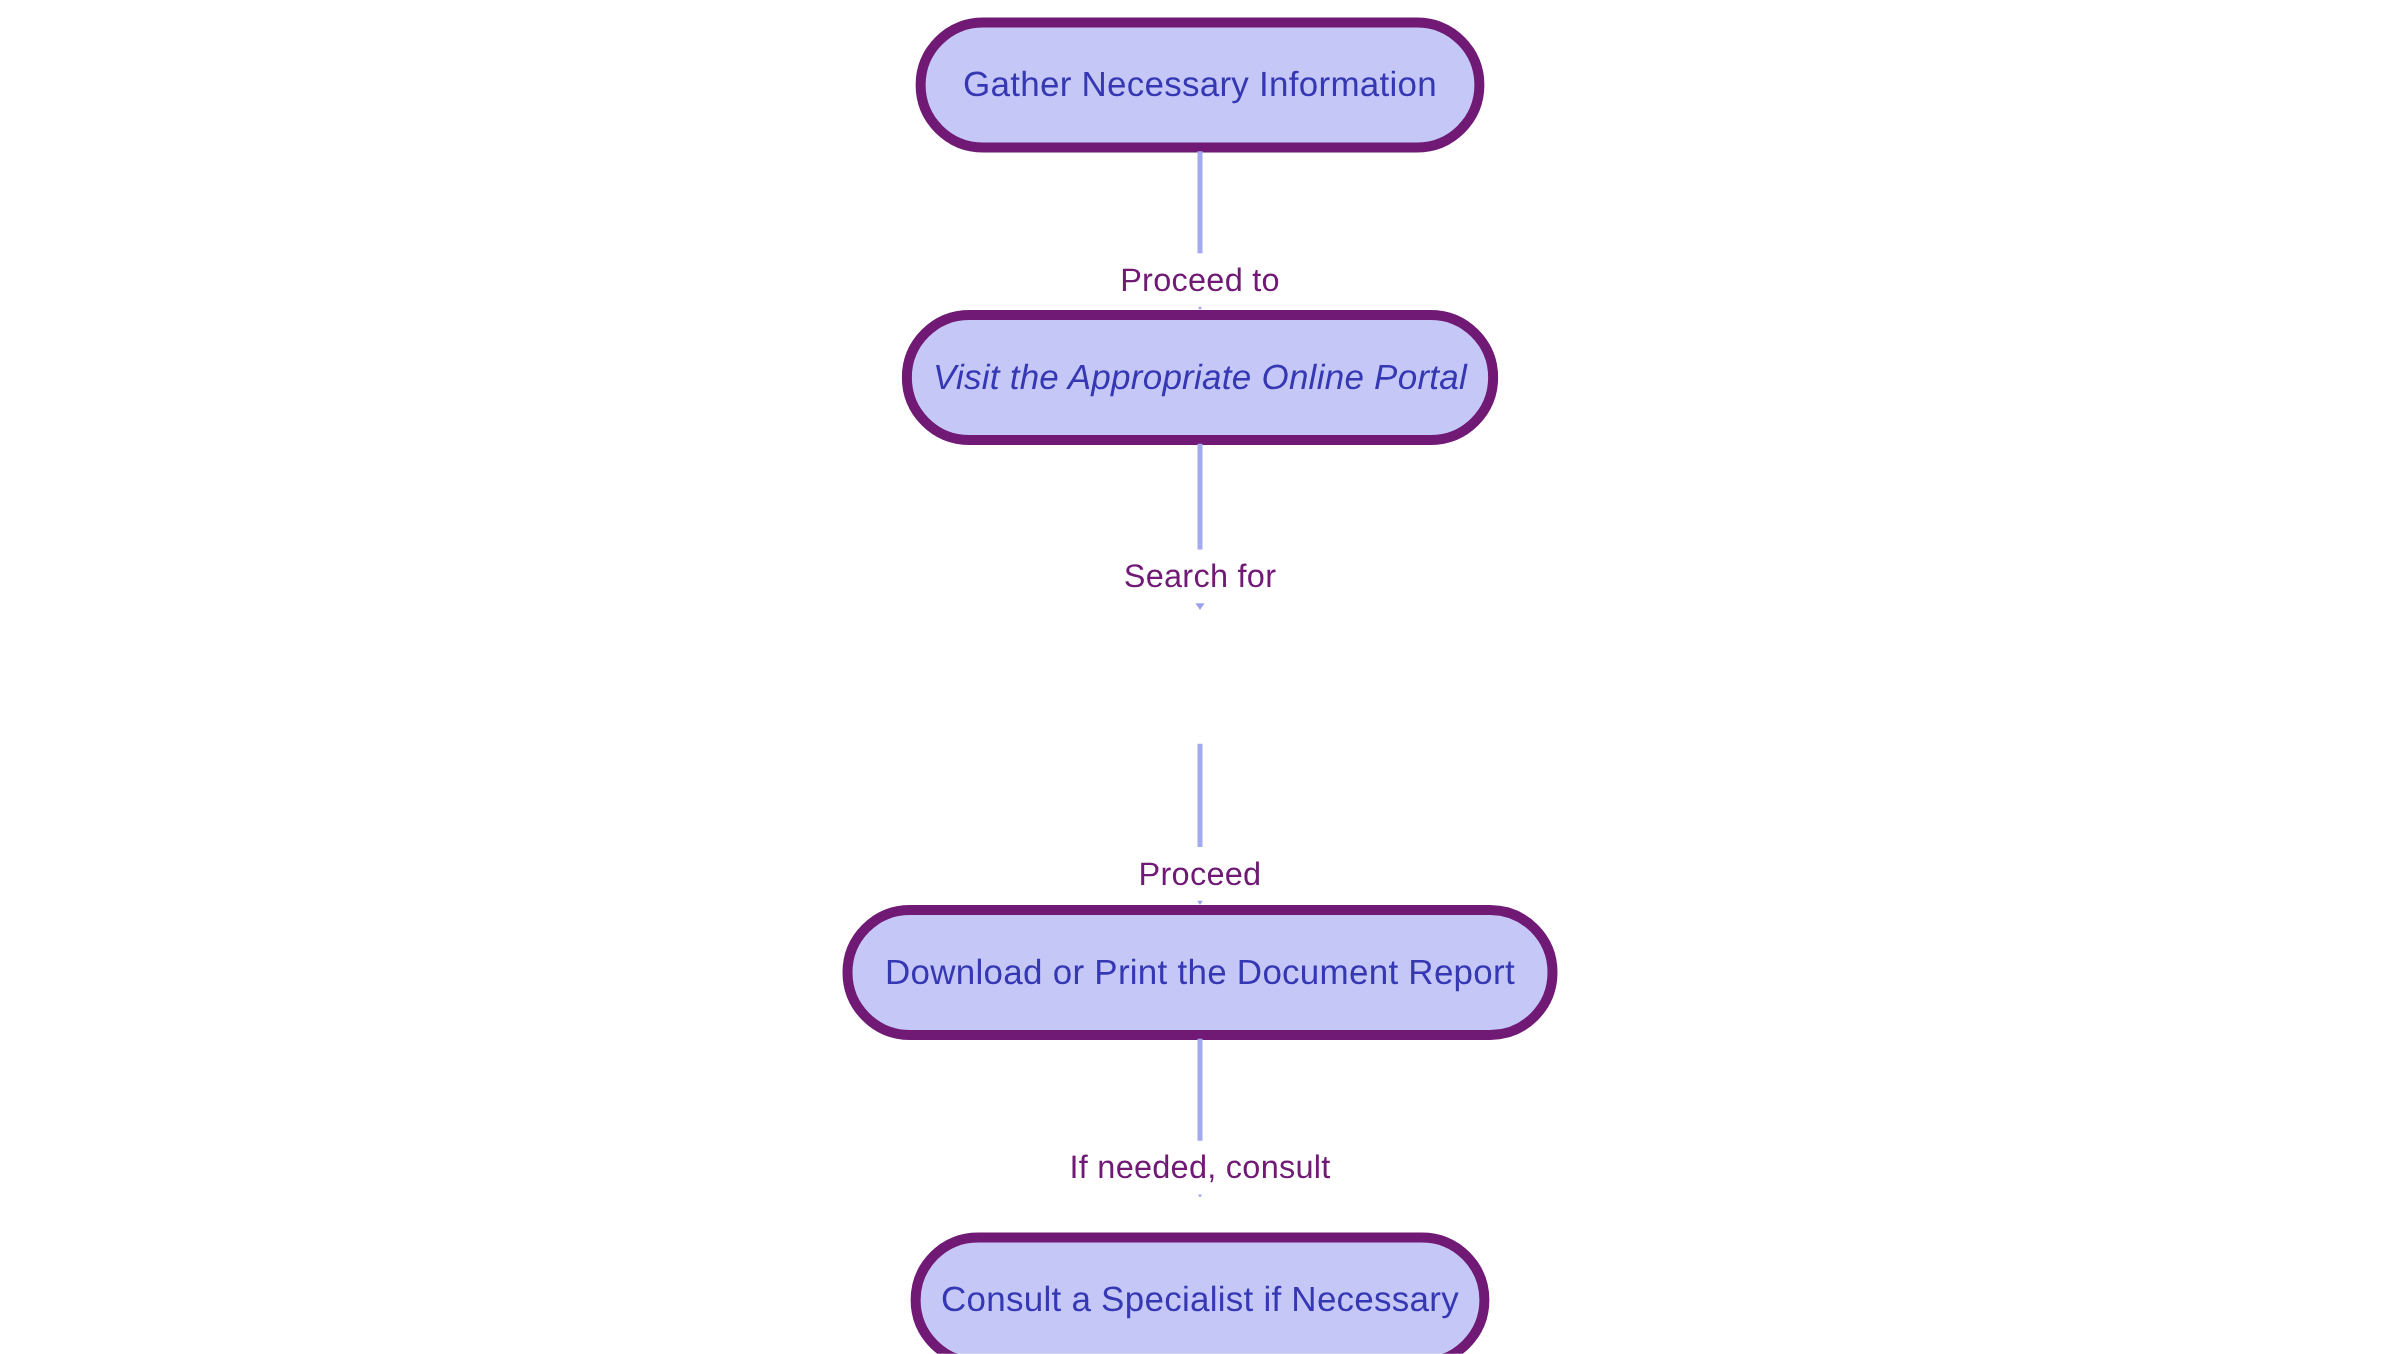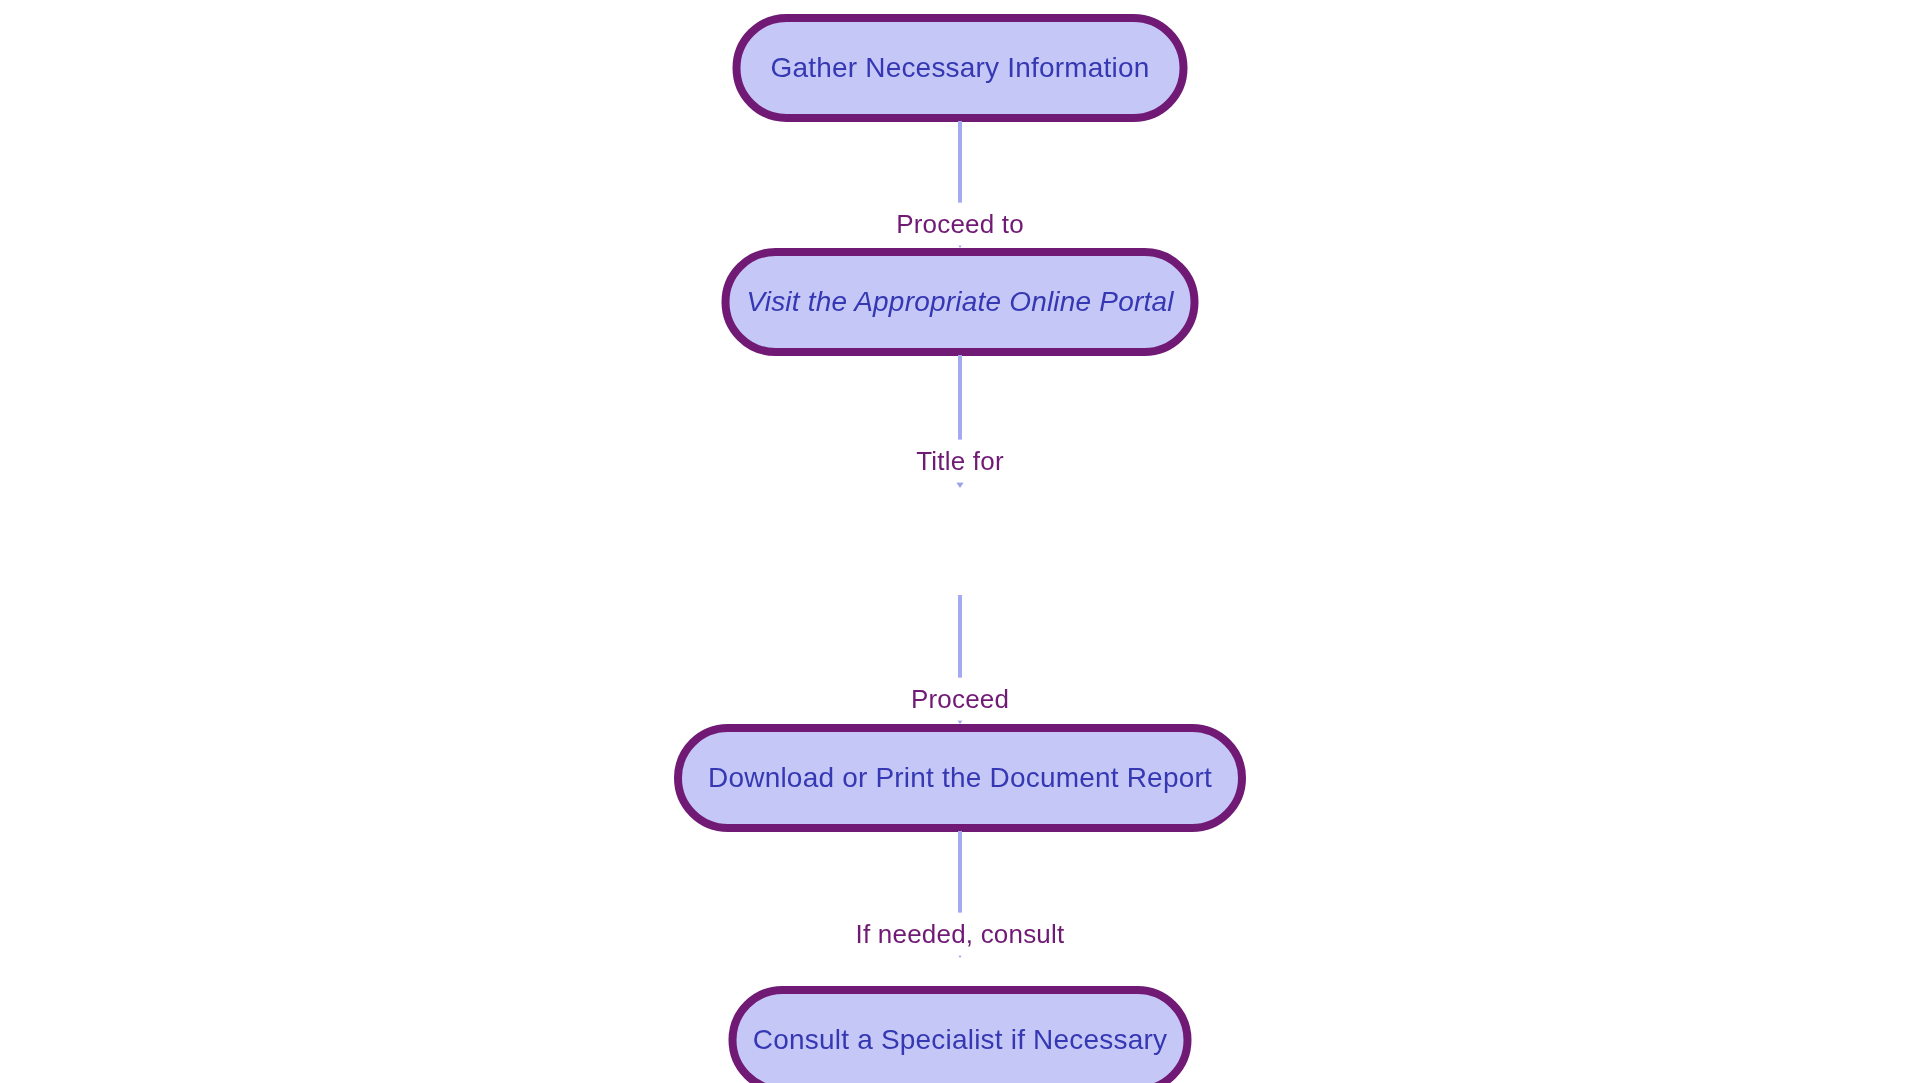--- a/index.html
+++ b/index.html
@@ -95,21 +95,21 @@
     <span class="edge-label">Proceed to</span>
   </div>
 
   <div class="node" id="node-1">
     <span>Visit the Appropriate Online Portal</span>
   </div>
 
   <div class="edge" id="edge-1">
     <div class="edge-line"></div>
     <div class="edge-arrowhead"></div>
-    <span class="edge-label">Title for</span>
+    <span class="edge-label">Search for</span>
   </div>
 
 
   <div class="edge" id="edge-2">
     <div class="edge-line"></div>
     <div class="edge-arrowhead"></div>
     <span class="edge-label">Proceed</span>
   </div>
 
   <div class="node" id="node-3">

